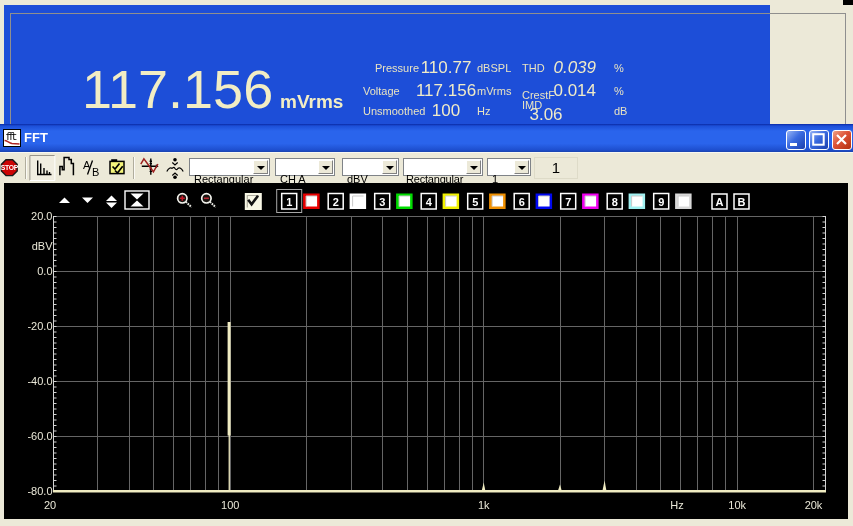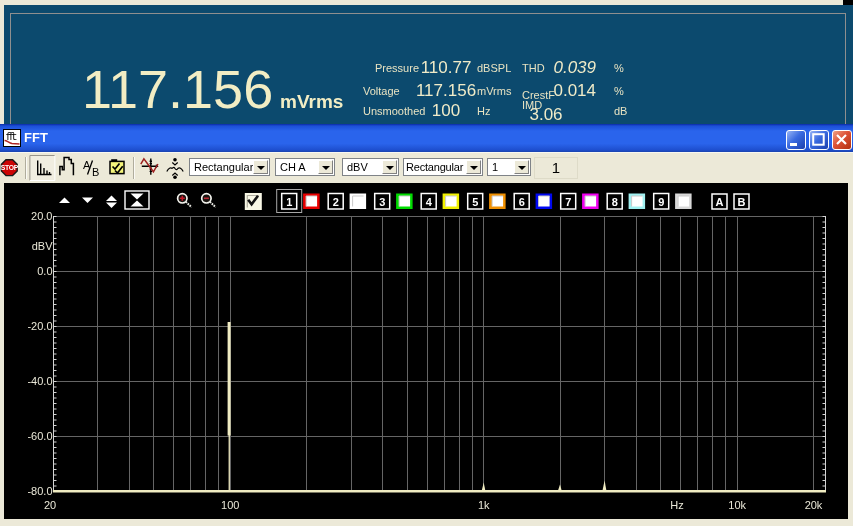--- a/index.html
+++ b/index.html
@@ -1,36 +1,36 @@
 <!DOCTYPE html>
 <html><head>
 <meta charset="utf-8">
 <style>
 html,body{margin:0;padding:0;width:853px;height:526px;background:#ece9d8;font-family:"Liberation Sans",sans-serif;overflow:hidden;}
 #root{position:relative;width:853px;height:526px;}
 .abs{position:absolute;}
 
-#toppanel{left:4px;top:5px;width:849px;height:119px;background:#0c4a6e;}
+#toppanel{left:4px;top:5px;width:766px;height:119px;background:#1d4ed8;}
 #topframe{left:6px;top:8px;width:834px;height:200px;border:1px solid #8f8f8f;border-bottom:none;}
 #bignum{left:78px;top:53px;font-size:54px;color:#f2edc4;letter-spacing:0px;}
 #bigunit{left:276px;top:86px;font-size:19px;font-weight:bold;color:#f2edc4;}
 .tlabel{font-size:11px;color:#e8e3c2;}
 .tval{font-size:17px;color:#f0ebc8;}
 
 #tbar{left:0;top:124px;width:853px;height:28px;background:linear-gradient(180deg,#0a2aa5 0%,#1c4fd8 7%,#2a64ec 25%,#2a64ec 70%,#1e4fd0 92%,#1a43ad 100%);}
 #ticon{left:3px;top:129px;width:16px;height:16px;background:#fff;border:1px solid #000;}
 #ttext{left:24px;top:130px;color:#fff;font-size:13px;font-weight:bold;}
 .wbtn{top:130px;width:20px;height:20px;border:1px solid #fff;border-radius:3px;box-sizing:border-box;}
 #bmin{left:786px;background:linear-gradient(135deg,#98b5f5 0%,#3a6ae0 45%,#1c3fae 100%);}
 #bmax{left:809px;background:linear-gradient(135deg,#98b5f5 0%,#3a6ae0 45%,#1c3fae 100%);}
 #bclose{left:832px;background:linear-gradient(135deg,#f0a184 0%,#dd5236 45%,#b23010 100%);}
 
 #toolbar{left:0;top:152px;width:853px;height:31px;background:#ece9d8;border-top:1px solid #f8f7f0;}
 .dd{top:158px;height:18px;background:#fff;border:1px solid #7f8388;box-sizing:border-box;font-size:11px;color:#000;}
-.dd .txt{position:absolute;left:4px;top:2px;white-space:nowrap;}
+.dd .txt{position:absolute;left:4px;top:14px;white-space:nowrap;}
 .dd .arr{position:absolute;right:1px;top:1px;bottom:1px;width:15px;background:#ece9d8;border:1px solid #fff;border-right-color:#808080;border-bottom-color:#808080;box-sizing:border-box;}
 .dd .arr:after{content:"";position:absolute;left:3px;top:5px;border:4px solid transparent;border-top:4px solid #000;}
 #lbl1{left:534px;top:157px;width:42px;height:20px;border:1px solid #dedbc8;font-size:15px;color:#000;text-align:center;line-height:20px;}
 
 #chart{left:4px;top:183px;width:844px;height:336px;background:#000;}
 </style>
 </head>
 <body>
 <div id="root">
 

